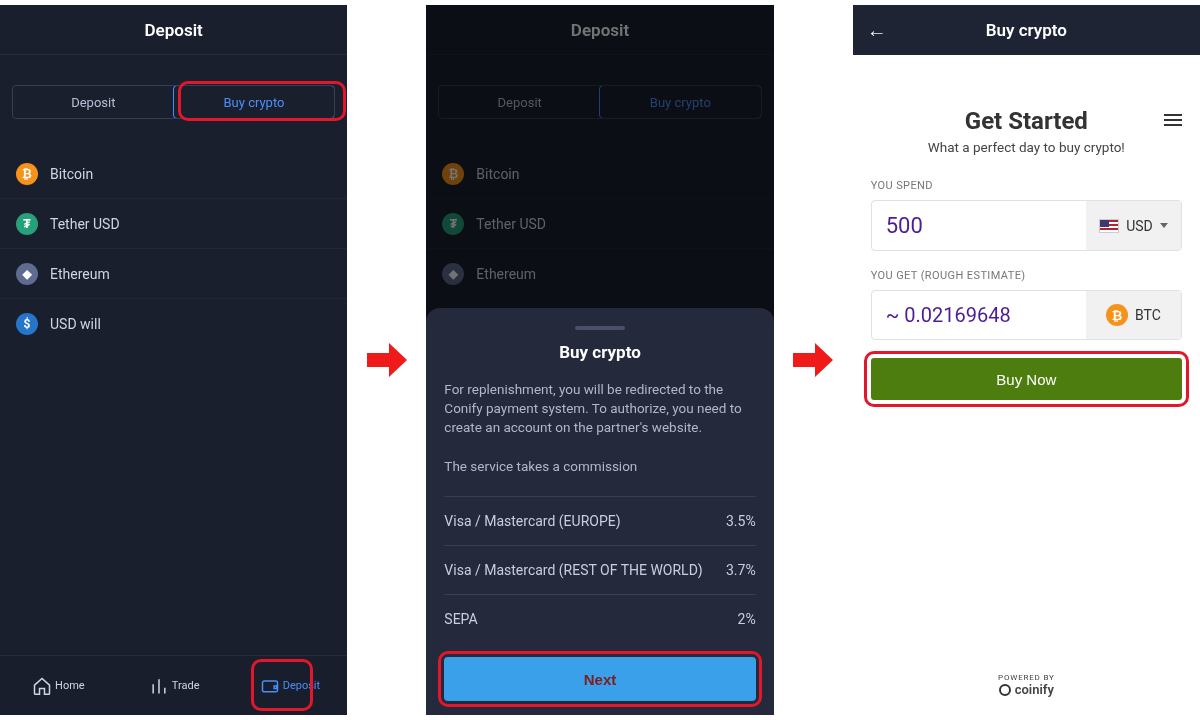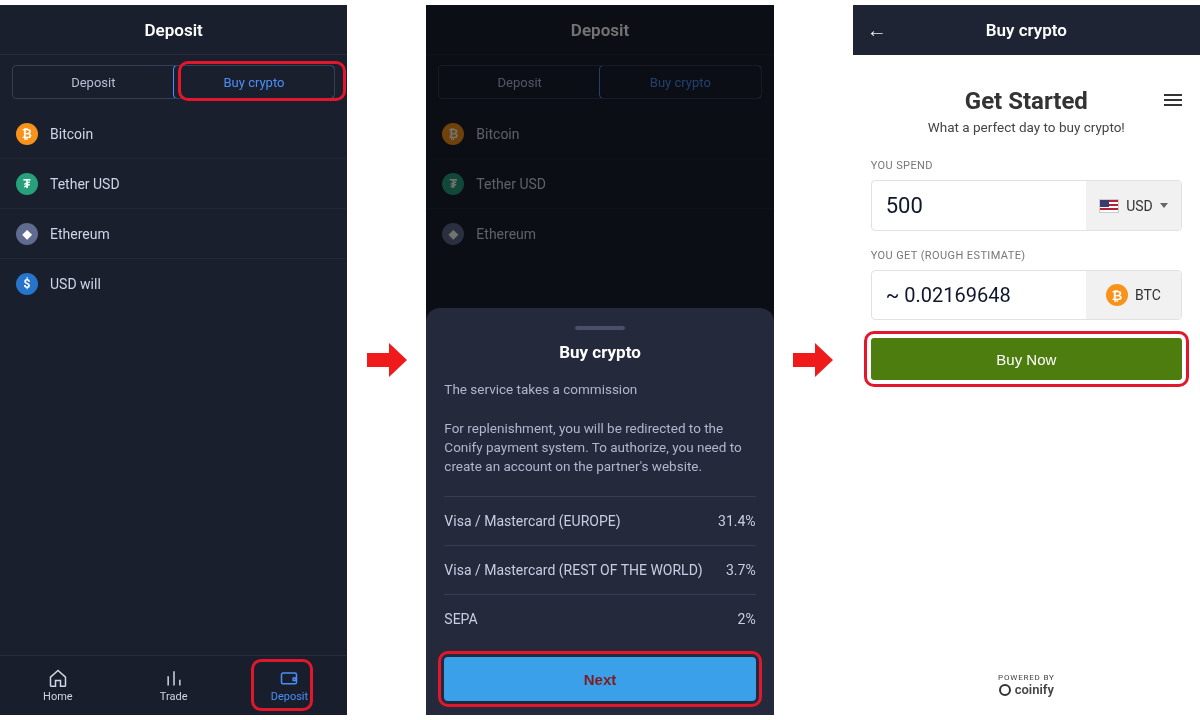--- a/index.html
+++ b/index.html
@@ -15,20 +15,21 @@
   }
   .phone {
     width: 355px;
     height: 710px;
     background: #1a1f2e;
     display: flex;
     flex-direction: column;
     position: relative;
     overflow: hidden;
     font-size: 14px;
+    gap: 20px;
   }
   .phone.light {
     background: #fff;
     color: #222;
   }
   .title-bar {
     height: 50px;
     display: flex;
     align-items: center;
     justify-content: center;
@@ -92,21 +93,21 @@
   }
   .nav {
     height: 60px;
     display: flex;
     border-top: 1px solid #262b3d;
     background: #191e2c;
   }
   .nav-item {
     flex: 1;
     display: flex;
-    flex-direction: column;
+    flex-direction: row;
     align-items: center;
     justify-content: center;
     gap: 2px;
     color: #cfd4e6;
     font-size: 11px;
   }
   .nav-item.active { color: #4a8ff7; }
   .nav-ico { width: 22px; height: 20px; }
   
   .dim-overlay {
@@ -213,21 +214,21 @@
     display: flex;
     border: 1px solid #e1e1e1;
     border-radius: 4px;
     overflow: hidden;
     margin-bottom: 18px;
   }
   .inp-val {
     flex: 1;
     padding: 12px 14px;
     font-size: 22px;
-    color: #0f172a;
+    color: #4c1d95;
     display:flex;
     align-items:center;
   }
   .inp-cur {
     width: 95px;
     background: #f1f1f1;
     display: flex;
     align-items: center;
     justify-content: center;
     gap: 7px;
@@ -385,26 +386,26 @@
     <div class="coin-row" style="border-bottom:none">
         <div class="coin-ico" style="background:#5f6b8f">◆</div>
       <span>Ethereum</span>
       </div>
   </div>
   <div class="dim-overlay"></div>
 
   <div class="sheet">
     <div class="drag-handle"></div>
     <h2>Buy crypto</h2>
+    <p>For replenishment, you will be redirected to the Conify payment system. To authorize, you need to create an account on the partner's website.</p>
     <p>The service takes a commission</p>
-    <p>For replenishment, you will be redirected to the Conify payment system. To authorize, you need to create an account on the partner's website.</p>
 
     <div class="fee-row">
       <span>Visa / Mastercard (EUROPE)</span>
-      <span>31.4%</span>
+      <span>3.5%</span>
     </div>
     <div class="fee-row">
       <span>Visa / Mastercard (REST OF THE WORLD)</span>
       <span>3.7%</span>
     </div>
     <div class="fee-row" style="margin-bottom:14px;">
       <span>SEPA</span>
       <span>2%</span>
     </div>
 

